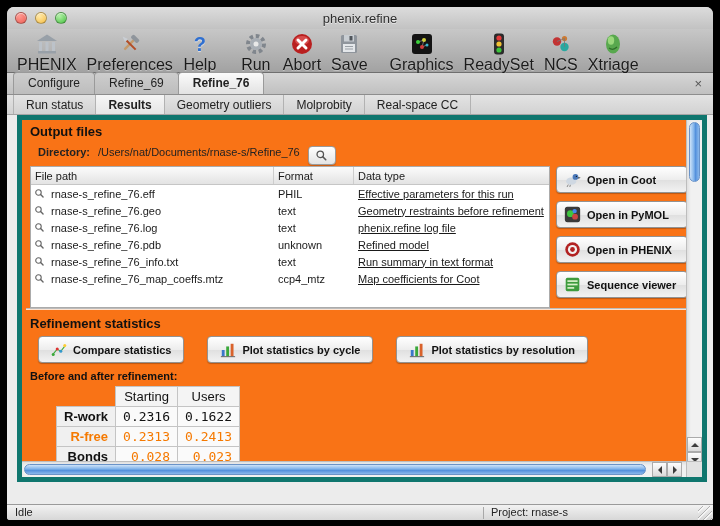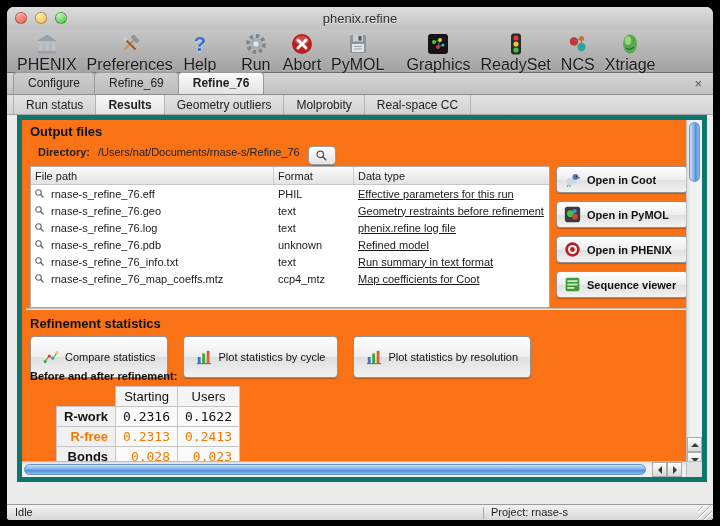--- a/index.html
+++ b/index.html
@@ -87,24 +87,24 @@
     border:1px solid #939393; border-radius:4px;
     background:linear-gradient(#ffffff,#ededed 50%,#dfdfdf 51%,#f2f2f2);
     box-shadow:0 1px 1px rgba(0,0,0,.25); font-size:11px; font-weight:bold; color:#111; }
   .open-btn svg { width:17px; height:17px; flex:none; }
   .open-btn .ob-label { white-space:nowrap; }
 
   .hr-divider { position:absolute; left:4px; right:4px; top:188px; border-top:1px solid #bcbcbc;
     box-shadow:0 1px 0 rgba(255,255,255,.8); }
 
   .stats-btn-row { position:absolute; left:8px; top:216px; display:flex; gap:15px; }
-  .stat-btn { height:42px; display:flex; align-items:center; gap:6px; padding:0 12px;
+  .stat-btn { height:27px; display:flex; align-items:center; gap:6px; padding:0 12px;
     border:1px solid #939393; border-radius:4px;
     background:linear-gradient(#ffffff,#ededed 50%,#dfdfdf 51%,#f2f2f2);
-    box-shadow:0 1px 1px rgba(0,0,0,.25); font-size:11px; font-weight:normal; color:#111; }
+    box-shadow:0 1px 1px rgba(0,0,0,.25); font-size:11px; font-weight:bold; color:#111;margin-left:8px; }
   .stat-btn svg { width:16px; height:16px; }
 
   .before-label { position:absolute; left:8px; top:250px; font-size:11px; font-weight:bold; color:#111; }
 
   .stats { position:absolute; left:34px; top:266px; border-collapse:collapse;
     font-size:13px; color:#111; }
   .stats th, .stats td { border:1px solid #c4c4c4; padding:2px 7px; height:17px; }
   .stats th { font-weight:normal; background:#f4f4f4; text-align:center; }
   .stats th.corner { background:transparent; border-top-color:transparent; border-left-color:transparent; }
   .stats td.lbl { font-weight:bold; text-align:right; background:#f0f0f0; }
@@ -217,21 +217,21 @@
       <span class="ticon">
         <svg viewBox="0 0 24 24">
             <rect x="4" y="3" width="16" height="18" rx="1.5" fill="#8f959c"></rect>
             <rect x="7" y="3" width="10" height="6.5" fill="#c9ced3"></rect>
             <rect x="12.5" y="4" width="3" height="4.5" fill="#50555b"></rect>
             <rect x="6" y="12" width="12" height="8" fill="#e4e7ea"></rect>
             <line x1="8" y1="14.5" x2="16" y2="14.5" stroke="#9aa0a6"></line>
             <line x1="8" y1="17" x2="16" y2="17" stroke="#9aa0a6"></line>
           </svg>
       </span>
-      <span class="tlabel">PyMOL</span>
+      <span class="tlabel">Save</span>
     </div>
     <div class="tool-item grp">
       <span class="ticon">
         <svg viewBox="0 0 24 24">
             <rect x="2" y="2" width="20" height="20" rx="3" fill="#141414"></rect>
             <path d="M8 10 L14 8 L12 15 L17 13" stroke="#8a8a8a" stroke-width="0.8" fill="none"></path>
             <circle cx="8" cy="10" r="2" fill="#3bd23b"></circle>
             <circle cx="14" cy="8" r="2" fill="#d2d23b"></circle>
             <circle cx="12" cy="15" r="2" fill="#d23b3b"></circle>
             <circle cx="17" cy="13" r="1.5" fill="#3bb8d2"></circle>

